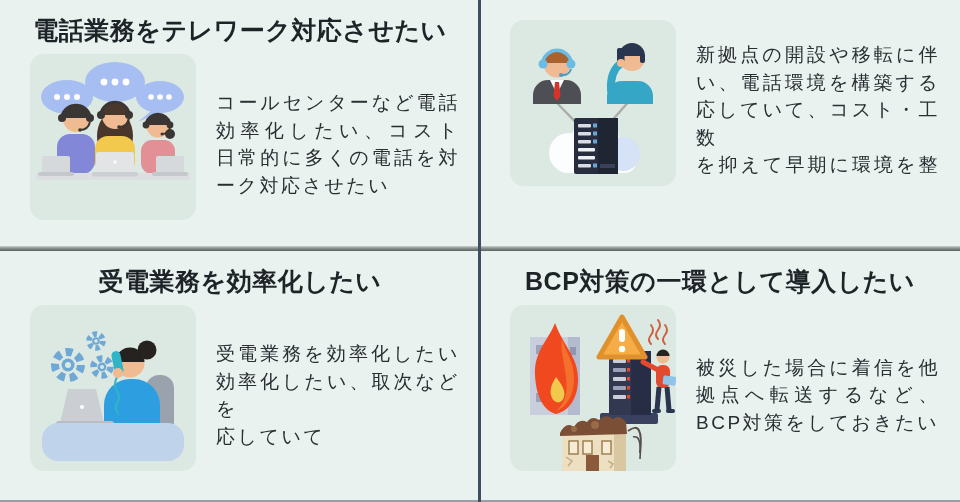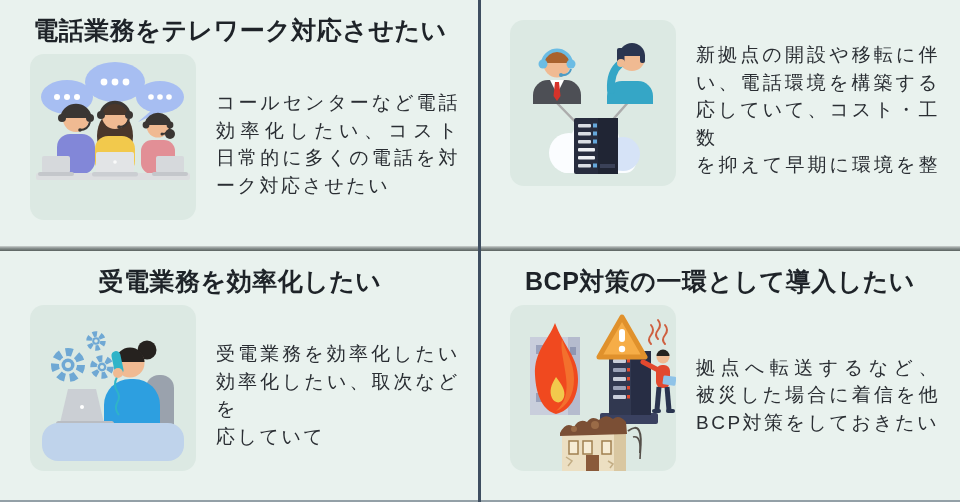--- a/index.html
+++ b/index.html
@@ -299,22 +299,22 @@
               <rect x="59" y="136" width="9" height="13" fill="#F7EDD6" stroke="#A08050" stroke-width="1.5"></rect>
               <rect x="73" y="136" width="9" height="13" fill="#F7EDD6" stroke="#A08050" stroke-width="1.5"></rect>
               <rect x="92" y="136" width="9" height="13" fill="#F7EDD6" stroke="#A08050" stroke-width="1.5"></rect>
               <rect x="76" y="150" width="13" height="16" fill="#8A5A3A"></rect>
               <path d="M56 152 l6 4 l-4 5" stroke="#C3AD84" stroke-width="1.5" fill="none"></path>
               <path d="M98 156 l5 3 l-3 4" stroke="#C3AD84" stroke-width="1.5" fill="none"></path>
             </g>
           </svg>
         </div>
         <div class="quad-body">
+            <div class="body-line">被災した場合に着信を他</div>
             <div class="body-line">拠点へ転送するなど、</div>
-            <div class="body-line">被災した場合に着信を他</div>
             <div class="body-line last">BCP対策をしておきたい</div>
           </div>
       </div>
     </section>
 
   </div>
 
   <div class="h-divider"></div>
   <div class="v-divider"></div>
   <div class="bottom-edge"></div>

